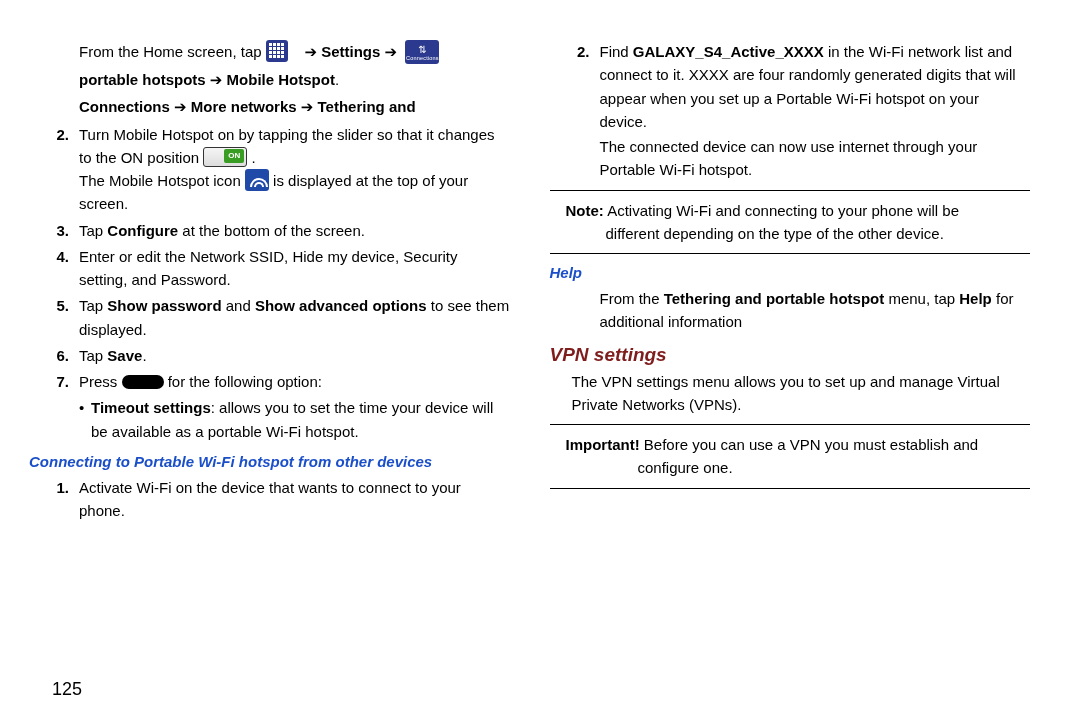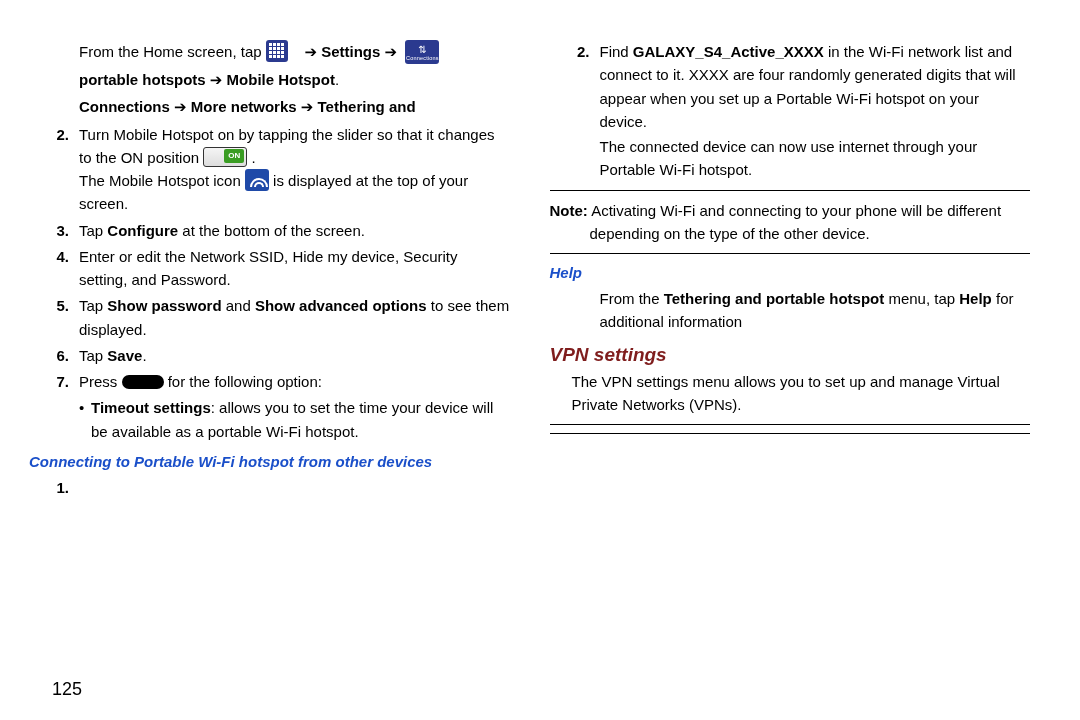--- a/index.html
+++ b/index.html
@@ -24,21 +24,21 @@
   .line { margin: 0 0 4px 0; line-height: 1.55; }
   .indent1 { margin-left: 50px; }
   .step { display: flex; margin: 3px 0; line-height: 1.55; }
   .step-num { width: 26px; flex: none; text-align: right; margin-right: 10px; font-weight: bold; margin-left: 14px;}
   .step-body { flex: 1; }
   .sub-body { margin-left: 50px; line-height:1.55; }
   b { font-weight: bold; }
   .blue-head { color: #1a4fc9; font-weight: bold; font-style: italic; margin: 8px 0 4px 0; line-height:1.4; }
   .blue-major { color: #7f1d1d; font-weight: bold; font-style: italic; font-size: 19px; margin: 10px 0 4px 0; }
   .hr { border: 0; border-top: 1.5px solid #000; margin: 8px 0; }
-  .noteblock { margin: 6px 0; line-height:1.55; }
+  .noteblock { margin: 6px 16px; line-height:1.55; }
   .noteblock .nb-inner { margin-left: 40px; text-indent: -40px; }
   .pagenum { position: absolute; left: 52px; bottom: 20px; font-size: 18px; }
 
   
   .icon {
     display: inline-block;
     vertical-align: -5px;
   }
   .icon-apps {
     width: 22px; height: 22px; background: #2b3a8f; border-radius: 3px; position: relative;
@@ -162,20 +162,21 @@
   </div>
   <div class="bullet-row">
     <div class="bullet-dot">•</div>
     <div><b>Timeout settings</b><span>: allows you to set the time your device will be available as a portable Wi-Fi hotspot.</span></div>
   </div>
 
   <div class="blue-head avoid-break">Connecting to Portable Wi-Fi hotspot from other devices</div>
 
   <div class="step">
     <div class="step-num">1.</div>
+    <div class="step-body">Activate Wi-Fi on the device that wants to connect to your phone.</div>
   </div>
 
   <div style="height:110px; break-after:column;"></div>
 
   <div class="step">
     <div class="step-num">2.</div>
     <div class="step-body">
       <span>Find </span><b>GALAXY_S4_Active_XXXX</b><span> in the Wi-Fi network list and connect to it. XXXX are four randomly generated digits that will appear when you set up a Portable Wi-Fi hotspot on your device.</span>
       <div style="margin-top:2px;">The connected device can now use internet through your Portable Wi-Fi hotspot.</div>
     </div>
@@ -189,17 +190,20 @@
 
   <div class="blue-head">Help</div>
   <div class="sub-body">
     <span>From the </span><b>Tethering and portable hotspot</b><span> menu, tap </span><b>Help</b><span> for additional information</span>
   </div>
 
   <div class="blue-major">VPN settings</div>
   <div class="line" style="margin-left:22px;">The VPN settings menu allows you to set up and manage Virtual Private Networks (VPNs).</div>
 
   <hr class="hr">
+  <div class="noteblock">
+    <div style="margin-left:72px; text-indent:-72px;"><b>Important!</b><span> Before you can use a VPN you must establish and configure one.</span></div>
+  </div>
   <hr class="hr">
 
 </div>
 
 <div class="pagenum">125</div>
 
 </body></html>

